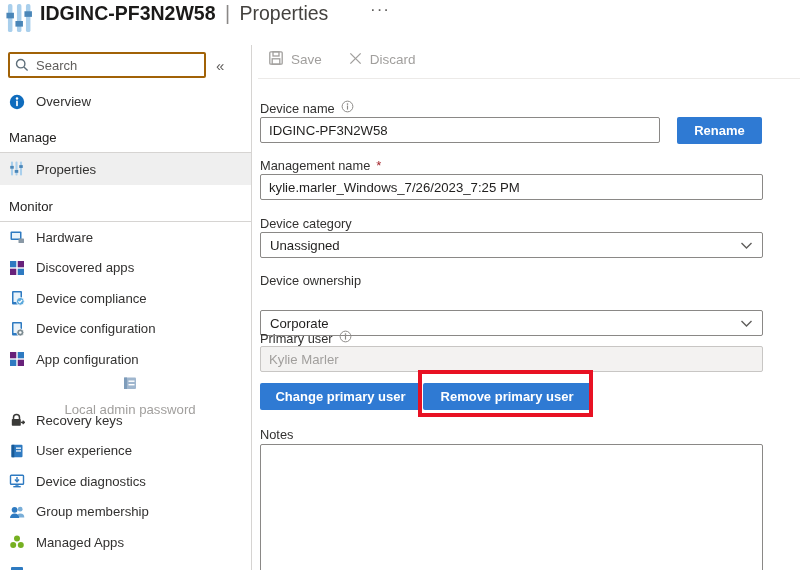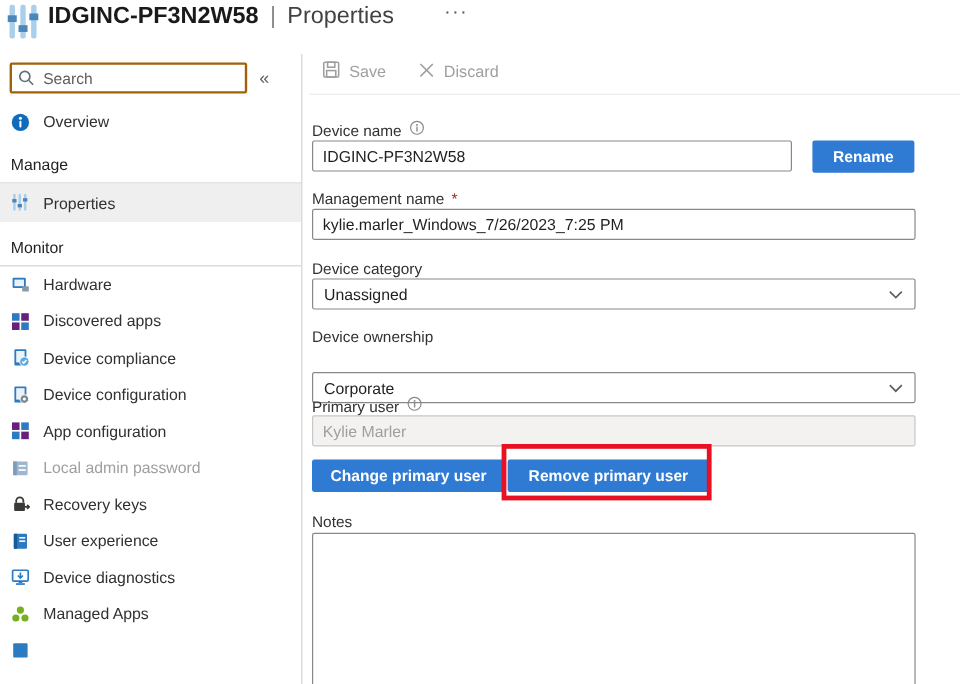--- a/index.html
+++ b/index.html
@@ -23,21 +23,21 @@
     padding:0 6px 0 26px; font-size:13px; color:#323130; outline:none;
     font-family:"Liberation Sans","DejaVu Sans",sans-serif; }
   .searchbox::placeholder { color:#605e5c; }
   .search-glyph { position:absolute; left:6px; top:5px; }
   .collapse { margin-left:10px; font-size:15px; color:#605e5c; cursor:pointer; }
 
   .nav-item { display:flex; align-items:center; gap:11px; height:30.5px; padding-left:9px;
     font-size:13.2px; color:#323130; cursor:pointer; white-space:nowrap; }
   .nav-item .ic { width:16px; height:16px; flex:0 0 16px; display:inline-flex; }
   .nav-item.selected { background:#efefef; }
-  .nav-item.disabled { color:#a19f9d; cursor:default; }
+  .nav-item.disabled { color:#a19f9d; cursor:default;flex-direction:column; }
   .nav-overview { margin-top:9px; height:29px; }
   .sec-header { margin-top:9px; height:24px; display:flex; align-items:center; padding-left:9px;
     font-size:13.2px; font-weight:400; color:#201f1e; }
   .sec-line { border-top:1px solid #d6d4d2; margin-top:3px; }
   .props-row { height:32px; }
 
   
   .cmdbar { position:absolute; left:268px; top:50px; display:flex; gap:26px; align-items:center; }
   .cmd { display:flex; align-items:center; gap:7px; font-size:13.5px; color:#a19f9d; cursor:default; }
   .cmd-divider { position:absolute; left:258px; top:78px; width:542px; border-top:1px solid #eceae8; }
@@ -227,20 +227,31 @@
           <rect x="1.5" y="2.2" width="13" height="9" rx="0.8" stroke="#2e7ac1" stroke-width="1.4"></rect>
           <line x1="8" y1="4" x2="8" y2="8.3" stroke="#2e7ac1" stroke-width="1.4"></line>
           <path d="M5.9,6.6 l2.1,2.1 l2.1,-2.1" stroke="#2e7ac1" stroke-width="1.4"></path>
           <rect x="6.4" y="11.2" width="3.2" height="1.6" fill="#2e7ac1"></rect>
           <rect x="4.3" y="13" width="7.4" height="1.4" fill="#2e7ac1"></rect>
         </svg>
       </span>
       <span>Device diagnostics</span>
     </div>
 
+    <div class="nav-item">
+      <span class="ic">
+        <svg width="16" height="16" viewBox="0 0 16 16">
+          <circle cx="11.2" cy="5.2" r="2.4" fill="#79aed8"></circle>
+          <path d="M7.5,13.5 a3.9,3.9 0 0 1 7.8,0 z" fill="#79aed8"></path>
+          <circle cx="5.6" cy="5.8" r="2.9" fill="#2e7ac1"></circle>
+          <path d="M1,14 a4.6,4.6 0 0 1 9.2,0 z" fill="#2e7ac1"></path>
+        </svg>
+      </span>
+      <span>Group membership</span>
+    </div>
 
     <div class="nav-item">
       <span class="ic">
         <svg width="16" height="16" viewBox="0 0 16 16">
           <circle cx="8" cy="4.4" r="3" fill="#76b021"></circle>
           <circle cx="4.2" cy="11" r="3" fill="#76b021"></circle>
           <circle cx="11.8" cy="11" r="3" fill="#76b021"></circle>
         </svg>
       </span>
       <span>Managed Apps</span>

